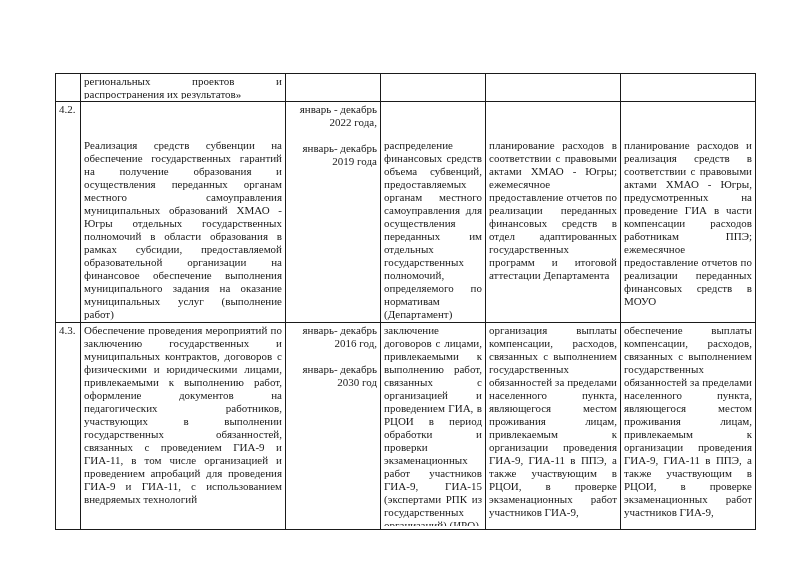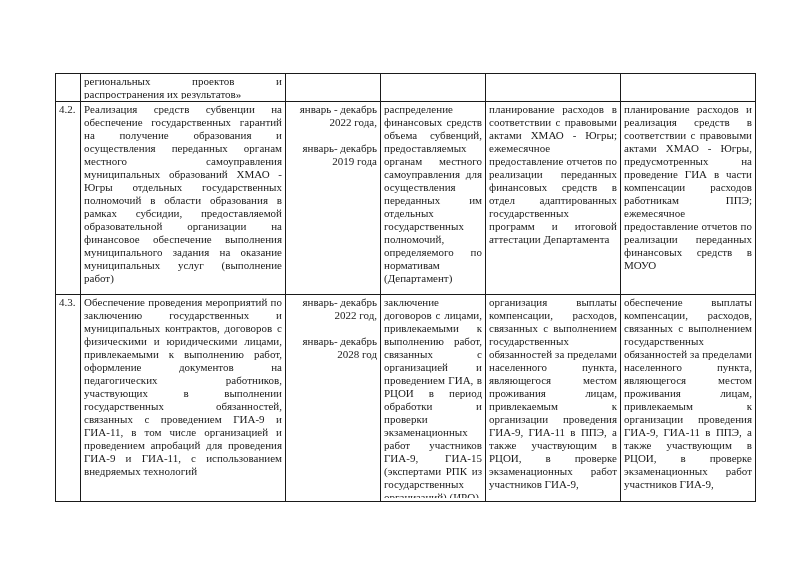--- a/index.html
+++ b/index.html
@@ -47,21 +47,21 @@
   td.text-cell {
     text-align: justify;
   }
   td.dates-cell {
     text-align: right;
     padding-left: 13px;
     padding-right: 13px;
   }
   .date-gap { height: 13px; }
   .clip-r1 { max-height: 24px; overflow: hidden; }
-  .clip-r2 { max-height: 186px; overflow: hidden; }
+  .clip-r2 { max-height: 186px; overflow: hidden; margin-top: 36px; }
   .clip-r3 { max-height: 202px; overflow: hidden; }
   tr.row-1 td { height: 25px; }
   tr.row-2 td { height: 190px; }
   tr.row-3 td { height: 204px; }
 </style>
 </head>
 <body>
 
 <div class="page">
 
@@ -112,23 +112,23 @@
     </tr>
 
     <tr class="row-3">
       <td class="num-cell">
         <div>4.3.</div>
       </td>
       <td class="text-cell">
         <div class="clip-r3">Обеспечение проведения мероприятий по заключению государственных и муниципальных контрактов, договоров с физическими и юридическими лицами, привлекаемыми к выполнению работ, оформление документов на педагогических работников, участвующих в выполнении государственных обязанностей, связанных с проведением ГИА-9 и ГИА-11, в том числе организацией и проведением апробаций для проведения ГИА-9 и ГИА-11, с использованием внедряемых технологий</div>
       </td>
       <td class="dates-cell">
-        <div>январь- декабрь 2022 год,</div>
+        <div>январь- декабрь 2016 год,</div>
         <div class="date-gap"></div>
-        <div>январь- декабрь 2028 год</div>
+        <div>январь- декабрь 2030 год</div>
       </td>
       <td class="text-cell">
         <div class="clip-r3">заключение договоров с лицами, привлекаемыми к выполнению работ, связанных с организацией и проведением ГИА, в РЦОИ в период обработки и проверки экзаменационных работ участников ГИА-9, ГИА-15 (экспертами РПК из государственных организаций) (ИРО)</div>
       </td>
       <td class="text-cell">
         <div class="clip-r3">организация выплаты компенсации, расходов, связанных с выполнением государственных обязанностей за пределами населенного пункта, являющегося местом проживания лицам, привлекаемым к организации проведения ГИА-9, ГИА-11 в ППЭ, а также участвующим в РЦОИ, в проверке экзаменационных работ участников ГИА-9,</div>
       </td>
       <td class="text-cell">
         <div class="clip-r3">обеспечение выплаты компенсации, расходов, связанных с выполнением государственных обязанностей за пределами населенного пункта, являющегося местом проживания лицам, привлекаемым к организации проведения ГИА-9, ГИА-11 в ППЭ, а также участвующим в РЦОИ, в проверке экзаменационных работ участников ГИА-9,</div>
       </td>

